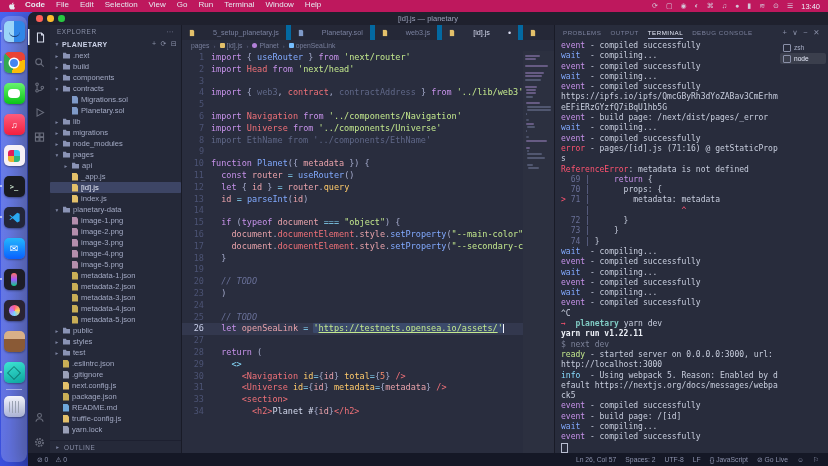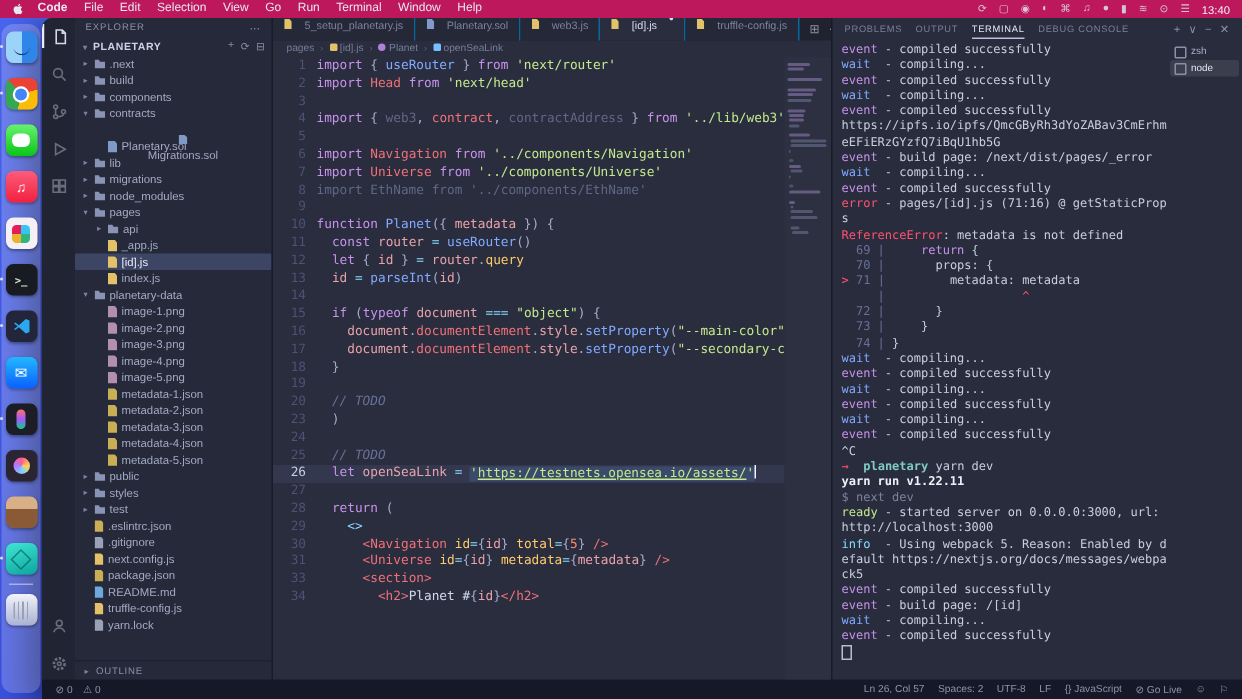--- a/index.html
+++ b/index.html
@@ -94,22 +94,22 @@
   .ico-file{clip-path:polygon(0 0,68% 0,100% 28%,100% 100%,0 100%);width:6px;flex:0 0 6px;height:8px}
   .f-js{background:#e3c06a}.f-json{background:#c9ae56}.f-png{background:#b48ead}
   .f-sol{background:#7f9ac8}.f-md{background:#6fa8dc}.f-gray{background:#9aa0b8}
   .outline-bar{height:12px;border-top:1px solid #1d2030;display:flex;align-items:center;gap:3px;
                padding:0 5px;font-size:6.4px;letter-spacing:.5px;color:#8a90a8;flex:0 0 12px}
 
   
   .editor-col{flex:1;display:flex;flex-direction:column;min-width:0;background:#292d3e}
   .tabsbar{height:15px;background:#20232f;display:flex;align-items:stretch;flex:0 0 15px}
   #tabs-list{display:flex}
-  .tab{display:flex;align-items:flex-start;gap:8px;padding:0 7px;font-size:7.2px;color:#7b82a0;
-       background:#252837;border-right:1px solid #0369a1;white-space:nowrap}
+  .tab{display:flex;align-items:center;gap:18px;padding:0 7px;font-size:7.2px;color:#7b82a0;
+       background:#252837;border-right:5px solid #0369a1;white-space:nowrap}
   .tab.active{background:#292d3e;color:#d8dcf0}
   .tab .ico-file{transform:scale(.85)}
   .tab-dot{font-size:9px;line-height:0;color:#d8dcf0}
   .tabs-right{margin-left:auto;display:flex;align-items:center;gap:6px;padding:0 7px;color:#8a90a8;font-size:8px}
   .breadcrumb{height:11px;display:flex;align-items:center;gap:4px;padding:0 9px;font-size:6.8px;
               color:#7press0;color:#777e9b;flex:0 0 11px}
   .bc-sep{color:#5d6480;font-size:6px}
   .bc-ico{width:5px;height:5px;border-radius:1px;display:inline-block;margin-right:2px}
   .bci-js{background:#e3c06a}.bci-method{background:#b180d7;border-radius:50%}.bci-var{background:#75beff}
 
@@ -244,20 +244,28 @@
       <span class="di di-cube"></span>
       <span class="run-dot"></span>
     </div>
     <div class="dock-sep"></div>
     <div class="dock-item">
       <span class="di di-trash"></span>
     </div>
   </div>
 
 <div class="window">
+  <div class="titlebar">
+    <div class="traffic">
+      <span class="light l-close"></span>
+      <span class="light l-min"></span>
+      <span class="light l-max"></span>
+    </div>
+    <div class="wtitle">[id].js — planetary</div>
+  </div>
 
   <div class="main">
 
     <div class="activitybar">
       <span class="act active">
         <svg viewBox="0 0 16 16">
             <path d="M5.5 2.5h5l2.5 2.5v8.5h-7.5z"></path>
             <path d="M10.5 2.5v2.5h2.5"></path>
           </svg>
       </span>
@@ -330,21 +338,21 @@
           <div class="trow" style="padding-left: 4px;">
             <span class="chev">▸</span>
             <span class="ico ico-folder"></span>
             <span>components</span>
           </div>
           <div class="trow" style="padding-left: 4px;">
             <span class="chev">▾</span>
             <span class="ico ico-folder"></span>
             <span>contracts</span>
           </div>
-          <div class="trow" style="padding-left: 13px; flex-direction: column;">
+          <div class="trow" style="padding-left: 13px;">
             <span class="chev"></span>
             <span class="ico ico-file f-sol"></span>
             <span>Migrations.sol</span>
           </div>
           <div class="trow" style="padding-left: 13px;">
             <span class="chev"></span>
             <span class="ico ico-file f-sol"></span>
             <span>Planetary.sol</span>
           </div>
           <div class="trow" style="padding-left: 4px;">

